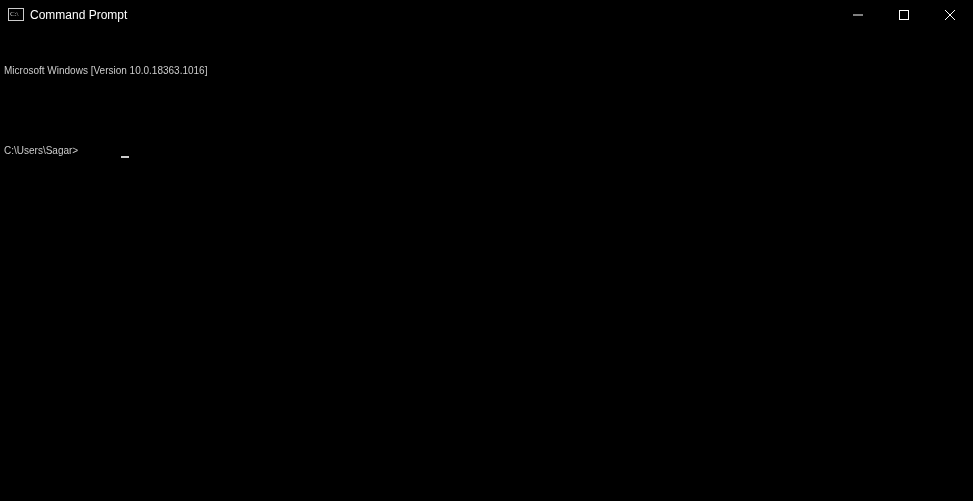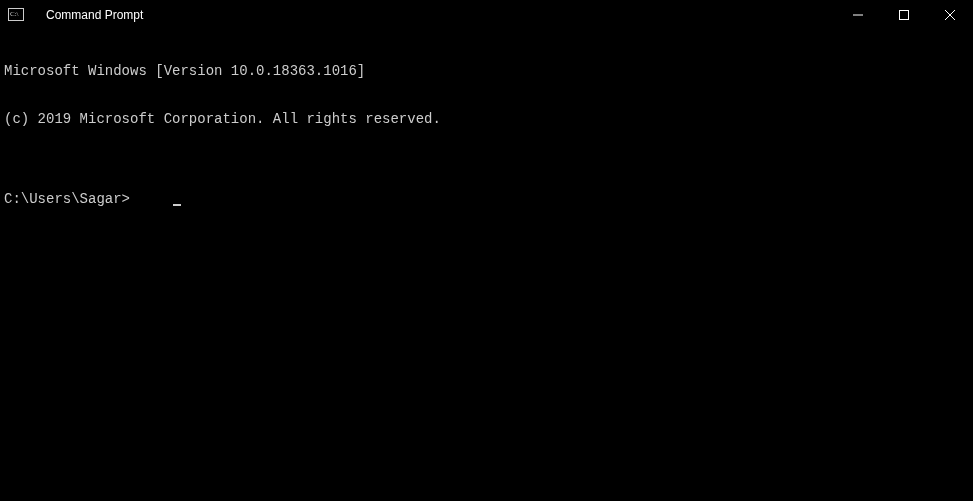--- a/index.html
+++ b/index.html
@@ -32,21 +32,20 @@
       display: inline-flex;
       align-items: center;
       justify-content: center;
     }
     .titlebar-icon svg {
       width: 16px;
       height: 16px;
     }
     .titlebar-title {
       flex: 0 0 auto;
-      margin-left: 16px;
     }
     .titlebar-spacer {
       flex: 1;
     }
     .titlebar-controls {
       display: flex;
       height: 100%;
     }
     .titlebar-btn {
       width: 46px;
@@ -57,24 +56,24 @@
       color: #fff;
       cursor: pointer;
     }
     .titlebar-btn svg {
       width: 10px;
       height: 10px;
     }
     .terminal {
       padding: 1px 4px;
       color: #ccc;
-      font-size: 14px;
+      font-size: 10px;
       line-height: 16px;
       white-space: pre;
-      font-family: Liberation Mono, monospace;
+      font-family: Liberation Sans, sans-serif;
     }
     .terminal-line {
       display: block;
     }
     .prompt-line {
       display: flex;
       gap: 43px;
     }
     .cursor {
       display: inline-block;
@@ -112,16 +111,15 @@
       <svg viewBox="0 0 10 10">
         <line x1="0" y1="0" x2="10" y2="10" stroke="#fff" stroke-width="1"></line>
         <line x1="10" y1="0" x2="0" y2="10" stroke="#fff" stroke-width="1"></line>
       </svg>
     </div>
   </div>
 </div>
 
 <div class="terminal">
   <span class="terminal-line">Microsoft Windows [Version 10.0.18363.1016]</span>
-  <span class="terminal-line">(c) 2019 Microsoft Corporation. All rights reserved.</span>
   <span class="terminal-line"></span>
   <span class="prompt-line"><span>C:\Users\Sagar&gt;</span><span class="cursor"></span></span>
 </div>
 
 </body></html>

